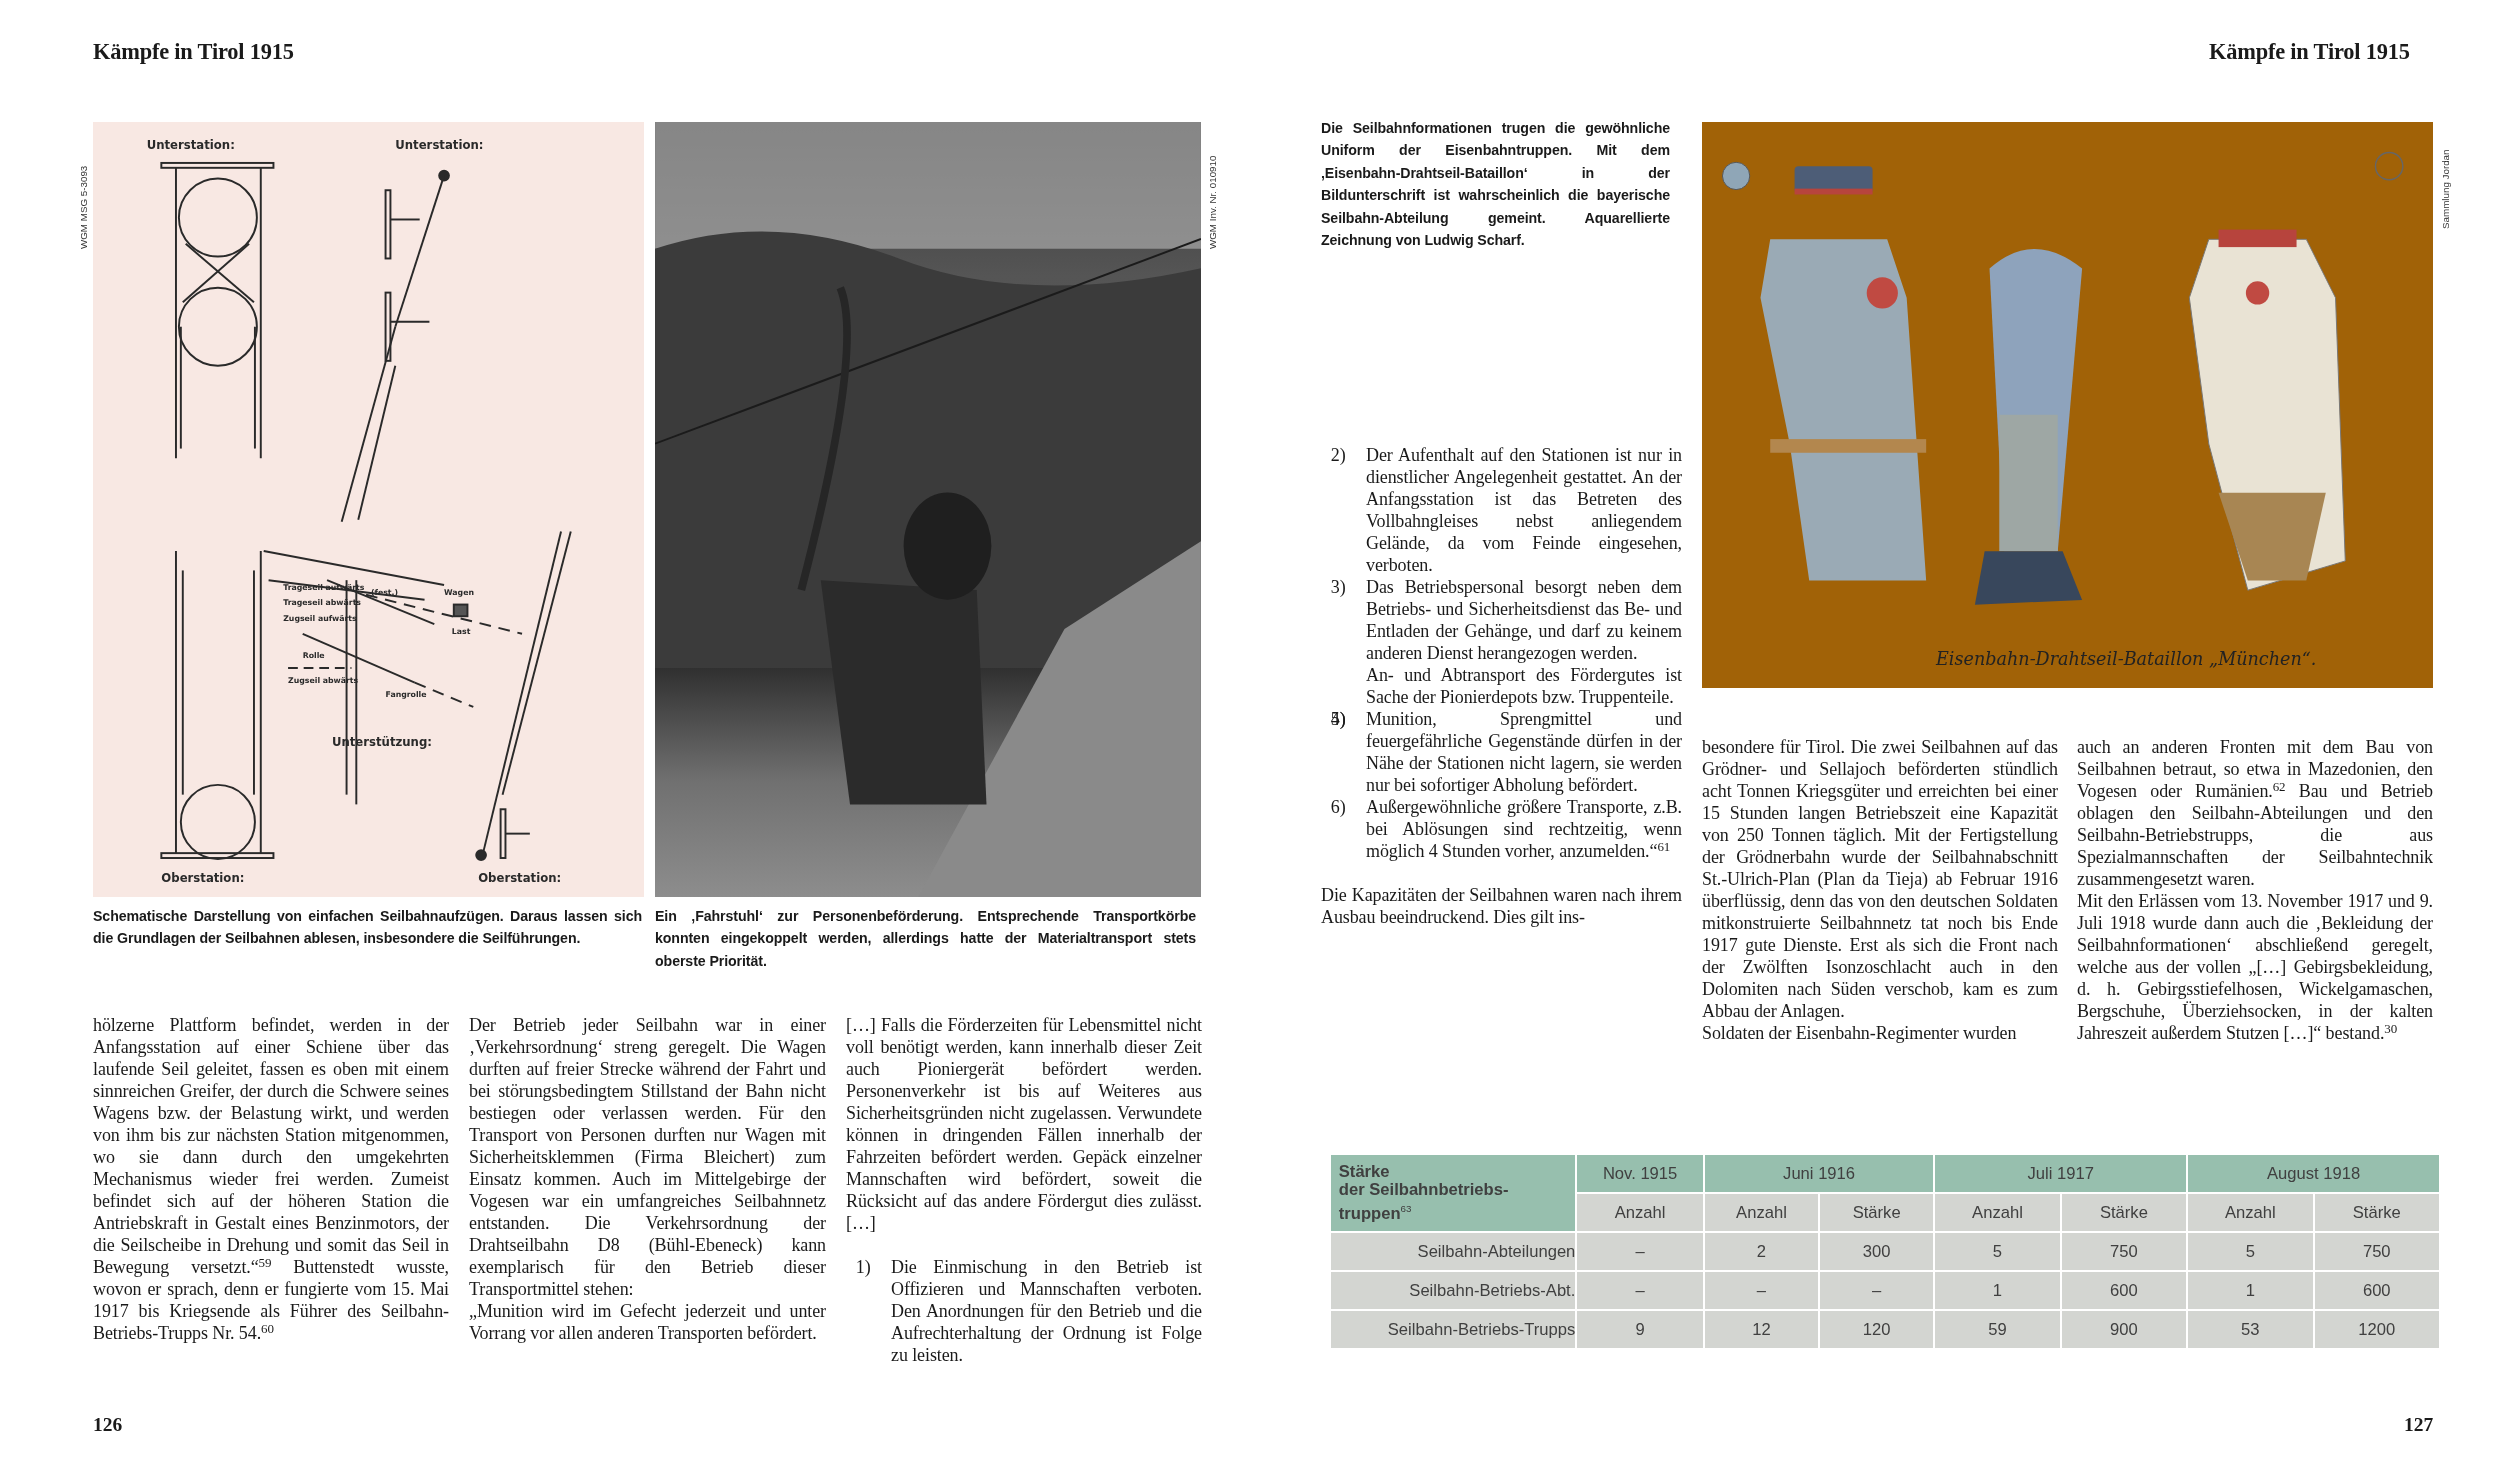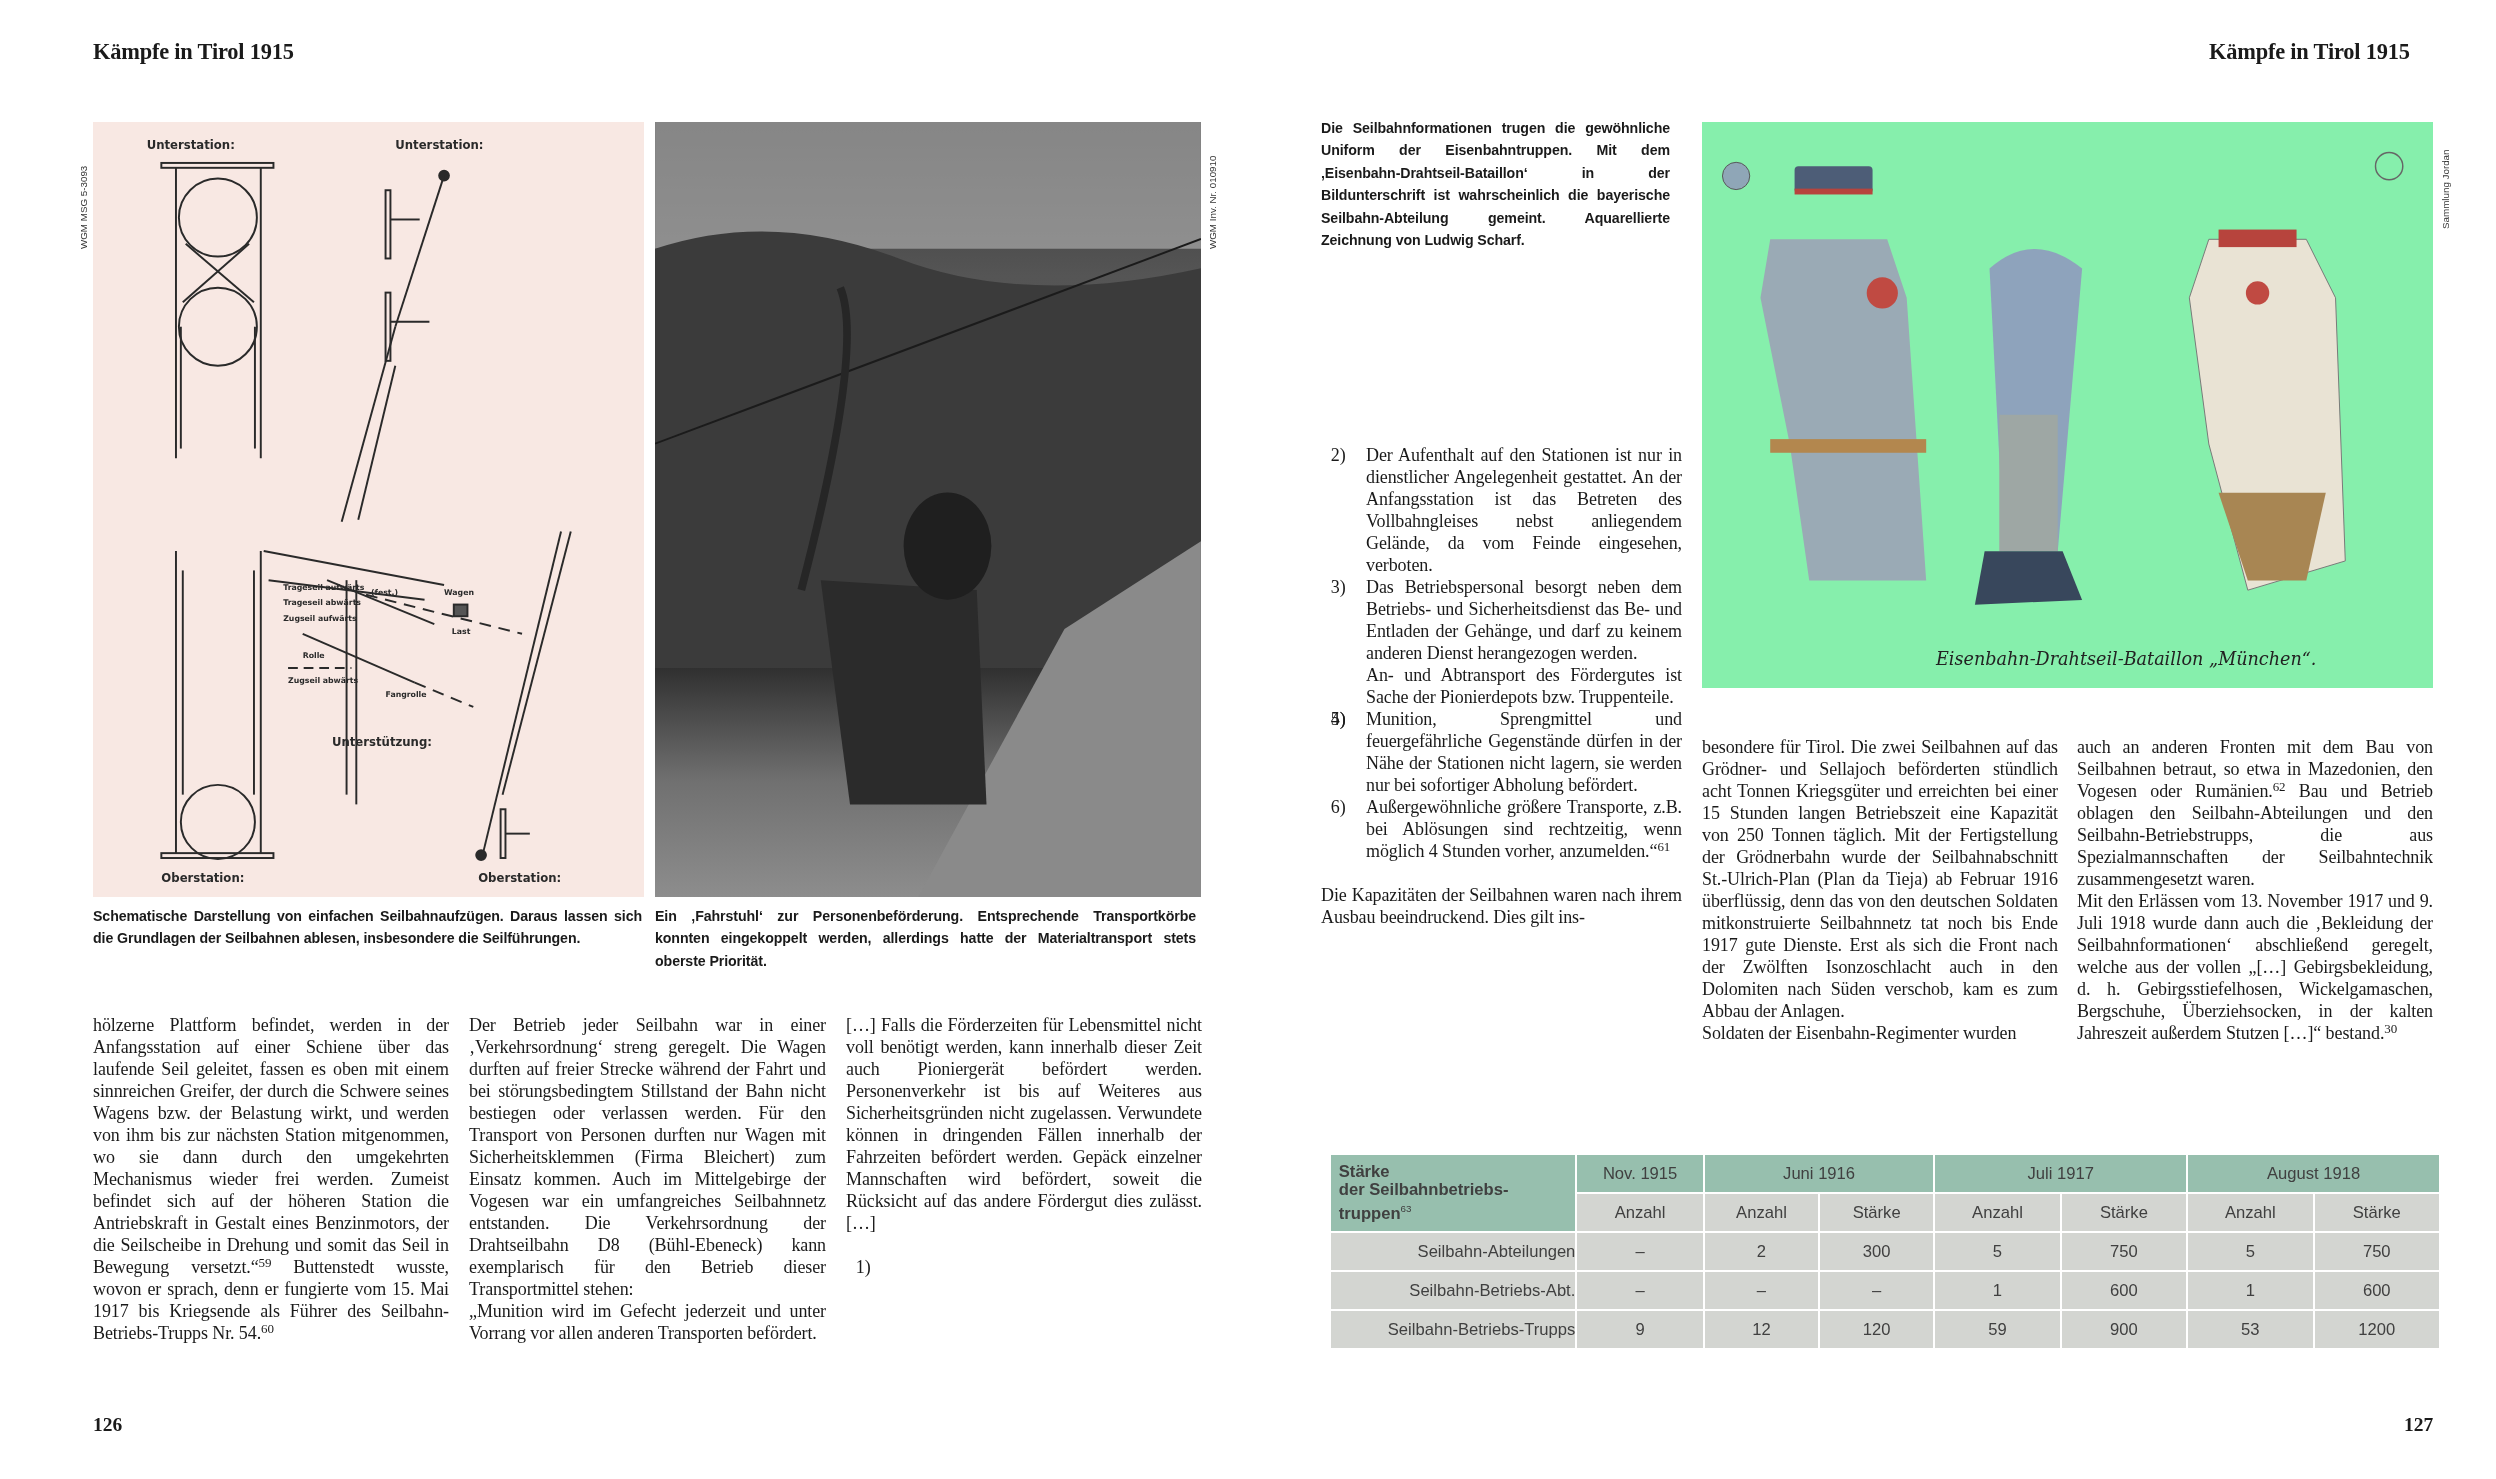--- a/index.html
+++ b/index.html
@@ -15,21 +15,21 @@
   .num-list { list-style:none; margin:0; padding:0; }
   .num-list li { position:relative; padding-left:45px; }
   .num-list li .num { position:absolute; left:9.8px; top:0; }
   .gap { height:21.5px; }
   
   .diagram { background:#f8e8e3; }
   .diagram svg text { font-family:"DejaVu Sans", sans-serif; font-weight:bold; fill:#2a2a2a; }
   
   .photo { background:linear-gradient(180deg,#3a3a3a 0%,#555 20%,#4a4a4a 45%,#2e2e2e 70%,#707070 85%,#8d8d8d 100%); overflow:hidden; }
   
-  .uniform { background:#86efac; }
+  .uniform { background:#a16207; }
   
   table.stats { border-collapse:separate; border-spacing:2.9px; font-family:"Liberation Sans", sans-serif; font-size:16.6px; color:#404040;margin-left:6px; }
   table.stats th, table.stats td { background:#d3d5d1; text-align:center; height:37px; padding:0 0; font-weight:normal; }
   table.stats th.hdr { background:#97bfae; }
   table.stats th.corner { background:#97bfae; text-align:left; font-weight:bold; line-height:18.5px; padding:3.9px 7.8px; vertical-align:middle; }
   table.stats td.rowlabel { text-align:right; padding-left:5.9px; }
   table.stats sup { font-size:9.8px; font-weight:normal; }
 </style>
 </head>
 <body>
@@ -121,21 +121,21 @@
   <p><span>hölzerne Plattform befindet, werden in der Anfangsstation auf einer Schiene über das laufende Seil geleitet, fassen es oben mit einem sinnreichen Greifer, der durch die Schwere seines Wagens bzw. der Belastung wirkt, und werden von ihm bis zur nächsten Station mitgenommen, wo sie dann durch den umgekehrten Mechanismus wieder frei werden. Zumeist befindet sich auf der höheren Station die Antriebskraft in Gestalt eines Benzinmotors, der die Seilscheibe in Drehung und somit das Seil in Bewegung versetzt.“</span><sup>59</sup><span> Buttenstedt wusste, wovon er sprach, denn er fungierte vom 15. Mai 1917 bis Kriegsende als Führer des Seilbahn-Betriebs-Trupps Nr. 54.</span><sup>60</sup></p>
 </div>
 <div class="abs body-col" style="left:469px; top:1014px; width:357px;">
   <p>Der Betrieb jeder Seilbahn war in einer ‚Verkehrsordnung‘ streng geregelt. Die Wagen durften auf freier Strecke während der Fahrt und bei störungsbedingtem Stillstand der Bahn nicht bestiegen oder verlassen werden. Für den Transport von Personen durften nur Wagen mit Sicherheitsklemmen (Firma Bleichert) zum Einsatz kommen. Auch im Mittelgebirge der Vogesen war ein umfangreiches Seilbahnnetz entstanden. Die Verkehrsordnung der Drahtseilbahn D8 (Bühl-Ebeneck) kann exemplarisch für den Betrieb dieser Transportmittel stehen:</p>
   <p>„Munition wird im Gefecht jederzeit und unter Vorrang vor allen anderen Transporten befördert.</p>
 </div>
 <div class="abs body-col" style="left:846px; top:1014px; width:356px;">
   <p>[…] Falls die Förderzeiten für Lebensmittel nicht voll benötigt werden, kann innerhalb dieser Zeit auch Pioniergerät befördert werden. Personenverkehr ist bis auf Weiteres aus Sicherheitsgründen nicht zugelassen. Verwundete können in dringenden Fällen innerhalb der Fahrzeiten befördert werden. Gepäck einzelner Mannschaften wird befördert, soweit die Rücksicht auf das andere Fördergut dies zulässt. […]</p>
   <div class="gap"></div>
   <ul class="num-list">
-    <li><span class="num">1)</span></li>
+    <li><span class="num">1)</span><span>Die Einmischung in den Betrieb ist Offizieren und Mannschaften verboten. Den Anordnungen für den Betrieb und die Aufrechterhaltung der Ordnung ist Folge zu leisten.</span></li>
   </ul>
 </div>
 
 <div class="abs page-num" style="left:93px; top:1414px;">126</div>
 
 <div class="abs running-head" style="left:2209px; top:39px;">Kämpfe in Tirol 1915</div>
 
 <div class="abs caption" style="left:1321px; top:117px; width:349px;">Die Seilbahnformationen trugen die gewöhnliche Uniform der Eisenbahntruppen. Mit dem ‚Eisenbahn-Drahtseil-Bataillon‘ in der Bildunterschrift ist wahrscheinlich die bayerische Seilbahn-Abteilung gemeint. Aquarellierte Zeichnung von Ludwig Scharf.</div>
 
 <div class="abs uniform" style="left:1702px; top:122px; width:731px; height:566px;">

